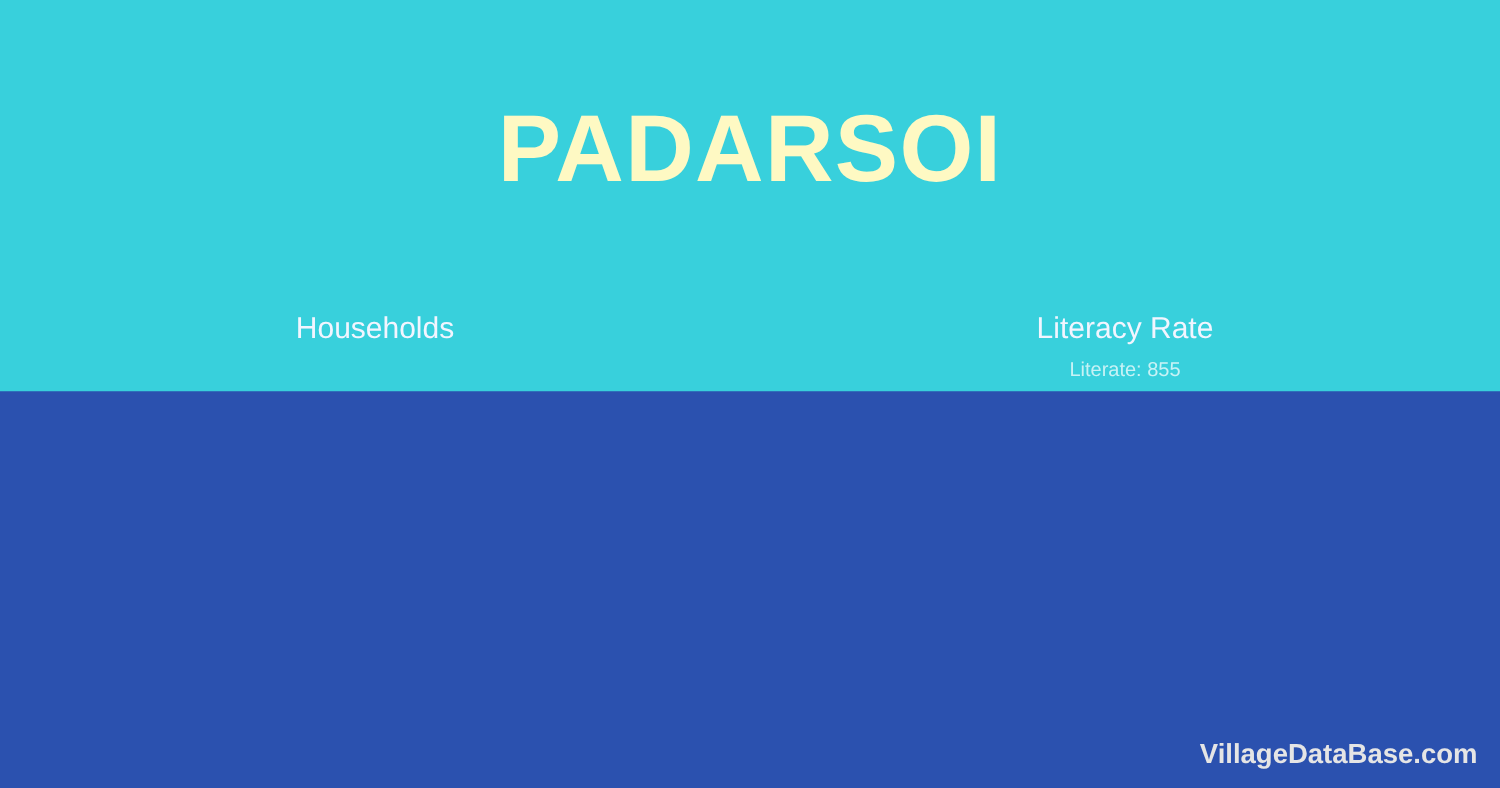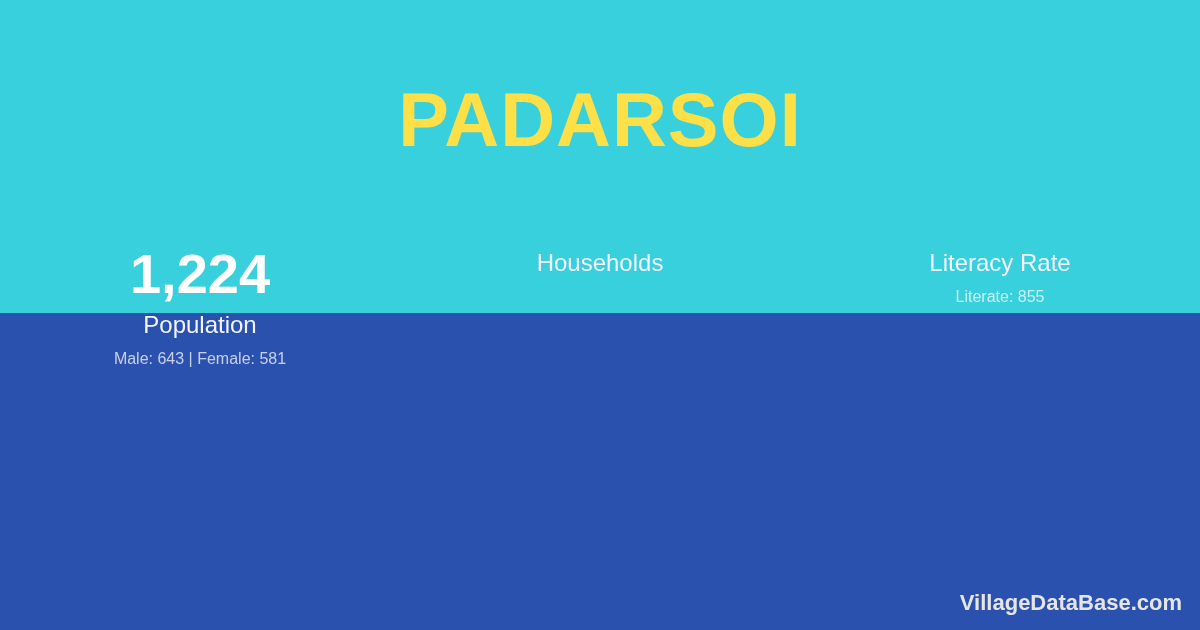--- a/index.html
+++ b/index.html
@@ -31,21 +31,21 @@
     height: 313px;
     background: #38d0dc;
   }
 
   .title {
     position: absolute;
     left: 0;
     top: 82px;
     width: 1200px;
     text-align: center;
-    color: #fde047;
+    color: #fef9c3;
     font-size: 76px;
     font-weight: 800;
     letter-spacing: 1px;
     line-height: 1;
     white-space: nowrap;
   }
 
   .subtitle {
     position: absolute;
     left: 0;
@@ -134,25 +134,20 @@
 
 <div class="card">
 
   <div class="hero"></div>
 
   <div class="title">PADARSOI</div>
 
 
   <div class="stats">
 
-    <div class="stat">
-      <div class="stat-value">1,224</div>
-      <div class="stat-label">Population</div>
-      <div class="stat-sub">Male: 643 | Female: 581</div>
-    </div>
 
     <div class="stat">
       <div class="stat-label">Households</div>
     </div>
 
     <div class="stat">
       <div class="stat-label">Literacy Rate</div>
       <div class="stat-sub">Literate: 855</div>
     </div>
 

